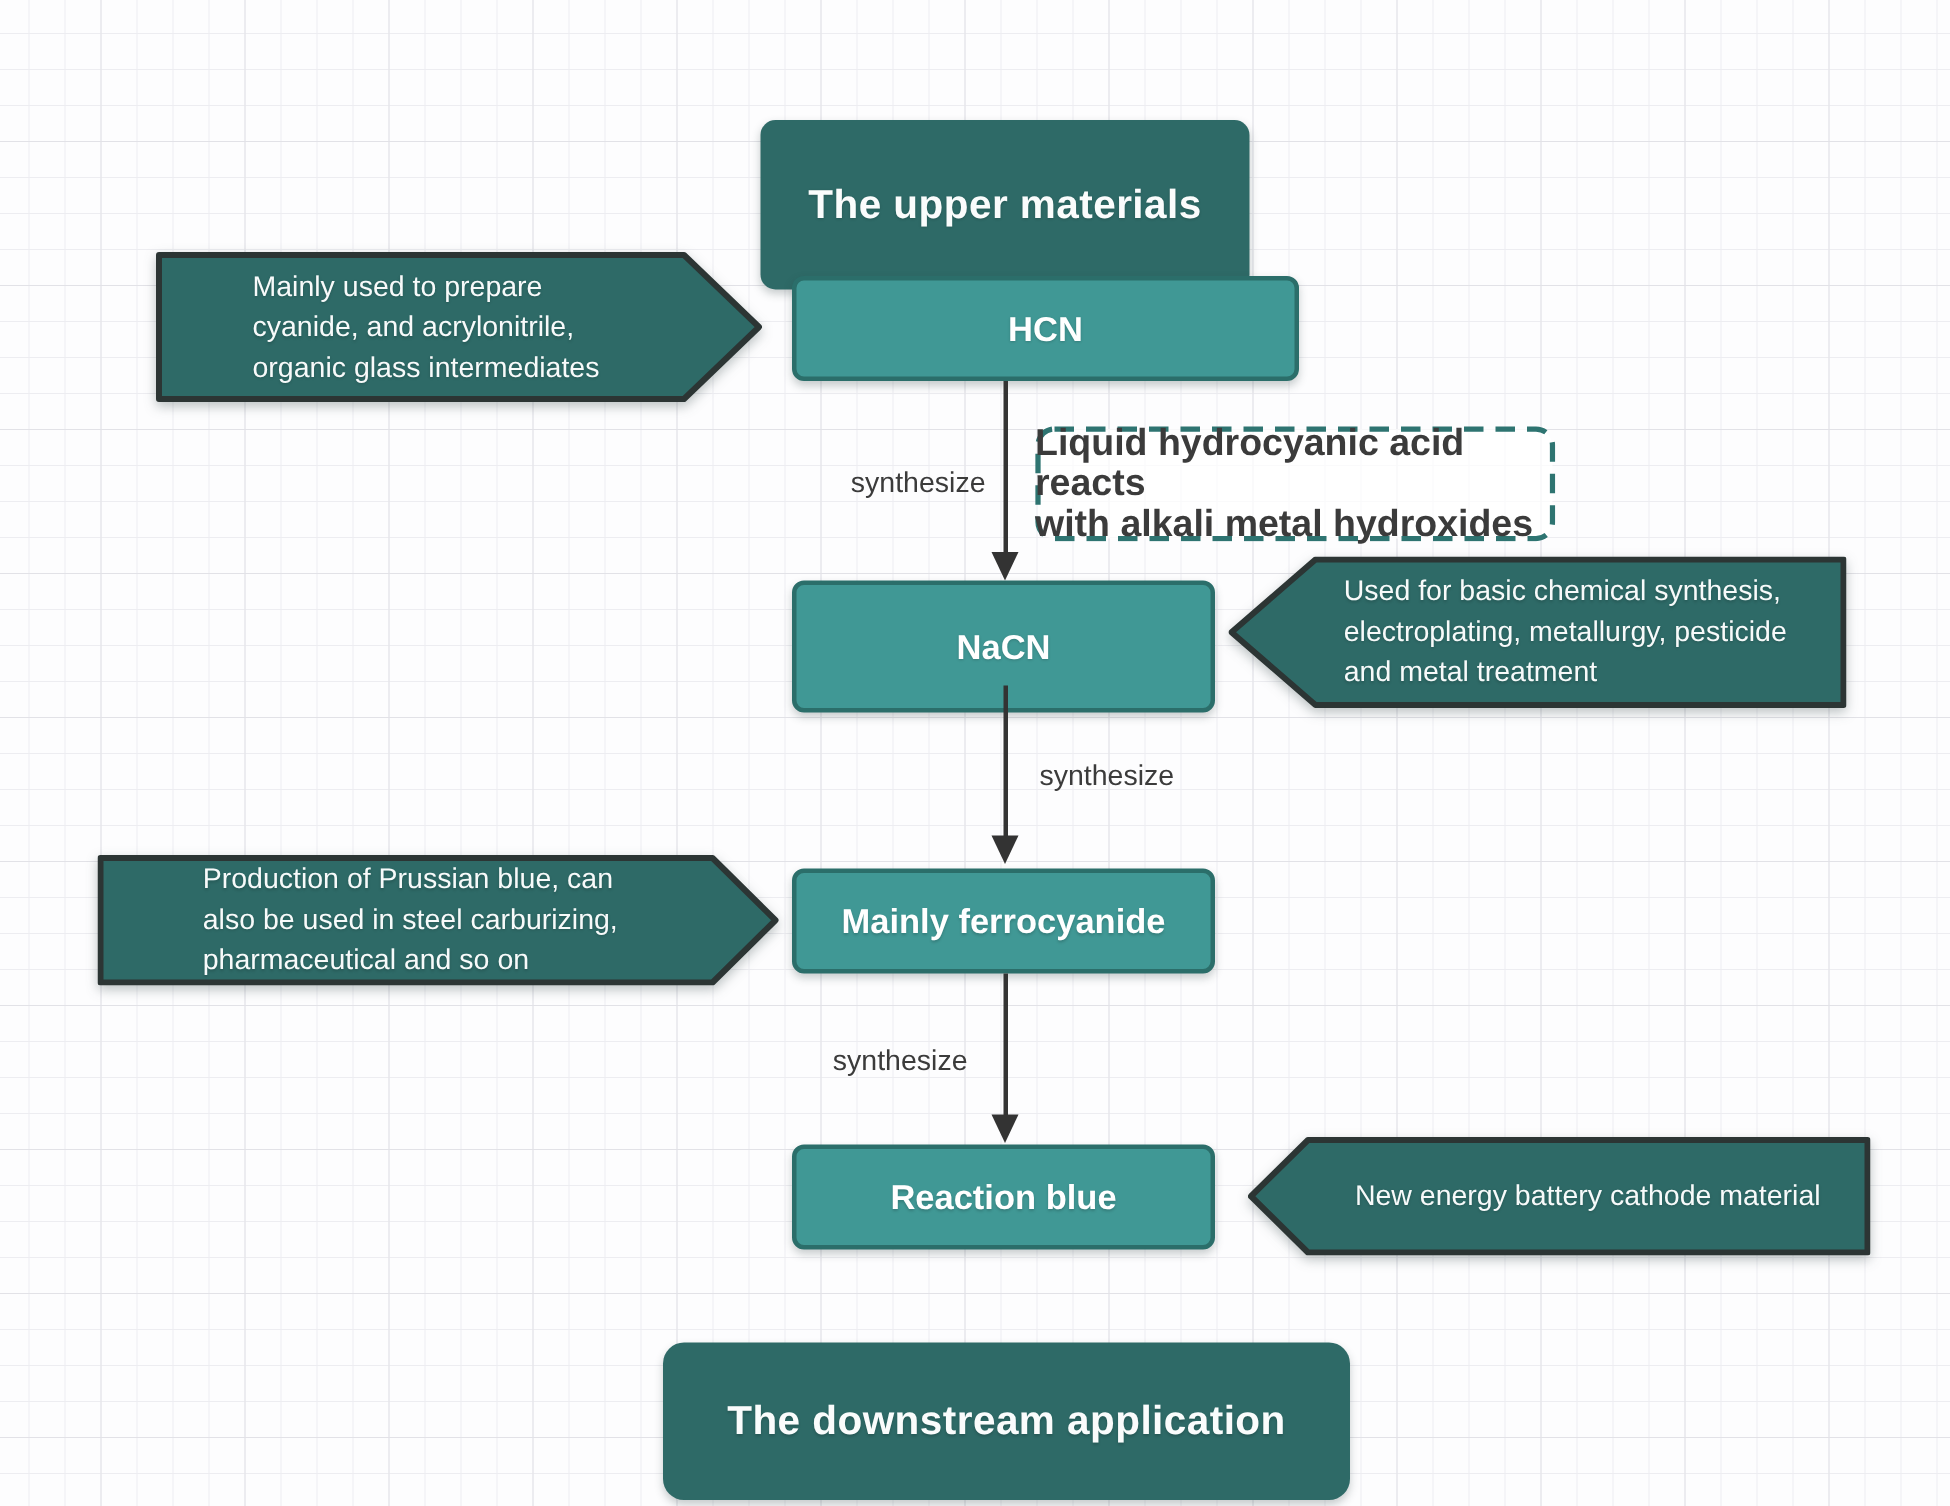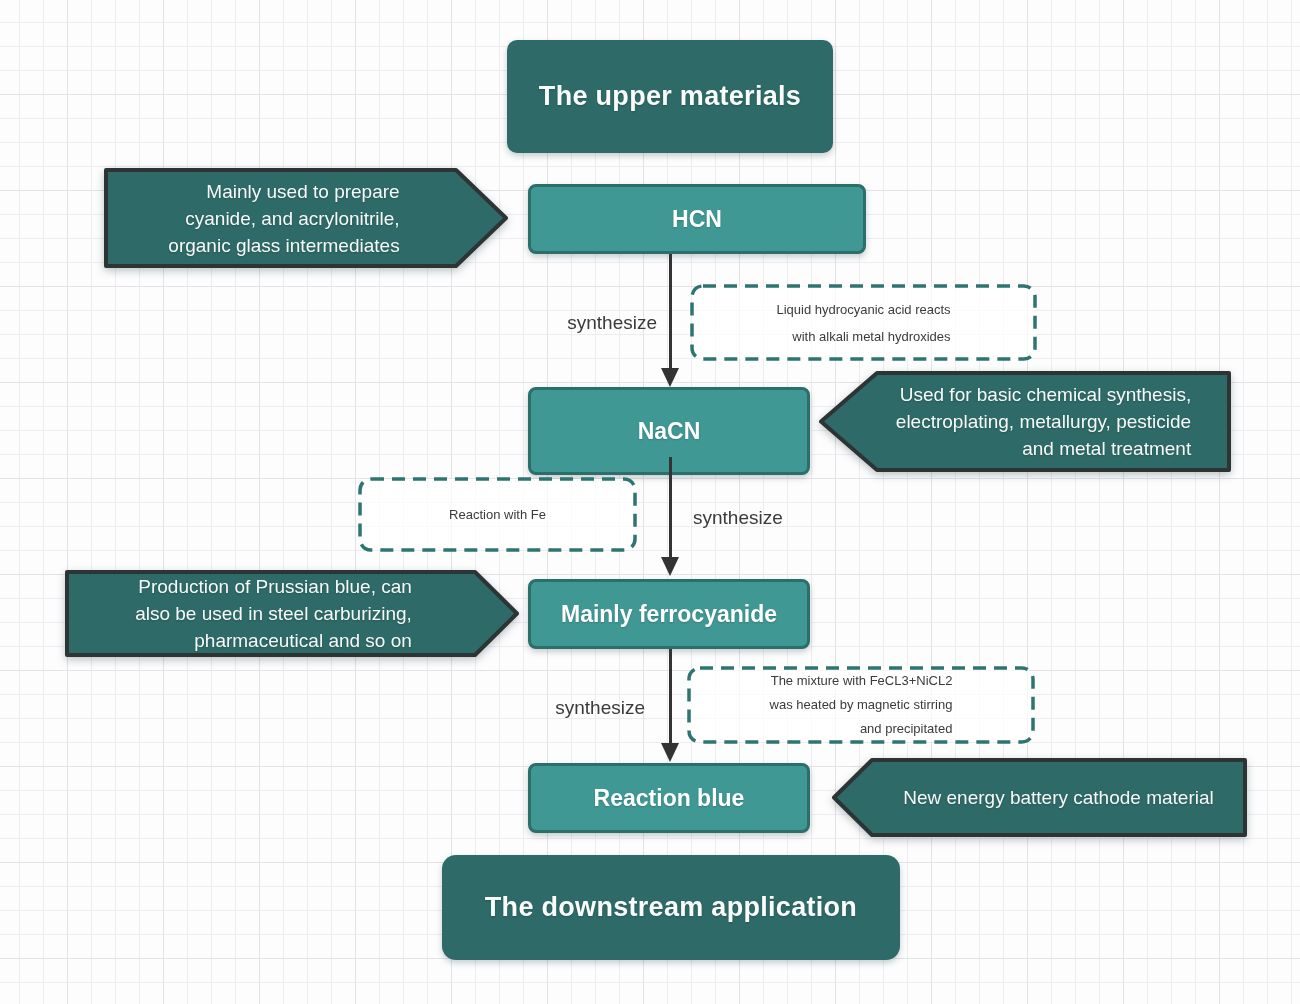--- a/index.html
+++ b/index.html
@@ -12,42 +12,42 @@
       linear-gradient(to bottom,#E2E2E7 1px,transparent 1px),
       linear-gradient(to right,#EDEDF1 1px,transparent 1px),
       linear-gradient(to bottom,#EDEDF1 1px,transparent 1px);
     background-size:96px 96px,96px 96px,24px 24px,24px 24px;
     background-position:67px 94px,67px 94px,19px 22px,19px 22px;
   }
   .title{
     position:absolute;display:flex;align-items:center;justify-content:center;
     background:#2E6A67;color:#FAFCFC;font-weight:bold;font-size:27px;
     border-radius:10px;box-shadow:0 3px 6px rgba(40,60,60,.25);
-    text-shadow:0 1px 2px rgba(0,0,0,.18);letter-spacing:.3px;
+    text-shadow:0 1px 2px rgba(0,0,0,.18);letter-spacing:.3px;margin-top:40px;
   }
   .node{
     position:absolute;display:flex;align-items:center;justify-content:center;
     background:#409895;border:3px solid #2B6E6A;border-radius:8px;
     color:#FFFFFF;font-weight:bold;font-size:23px;box-sizing:border-box;
     box-shadow:0 3px 6px rgba(40,60,60,.25);text-shadow:0 1px 2px rgba(0,0,0,.18);
   }
   .callout{position:absolute;filter:drop-shadow(0 3px 4px rgba(40,60,60,.3));}
   .callout svg{position:absolute;left:0;top:0;display:block;}
   .callout polygon{fill:#2E6A67;stroke:#2C3534;stroke-width:4;stroke-linejoin:round;}
   .callout-text{
     position:absolute;inset:0;display:flex;align-items:center;justify-content:center;
-    color:#F7FAFA;font-size:19px;line-height:27px;text-align:right;
+    color:#F7FAFA;font-size:19px;line-height:27px;text-align:left;
     white-space:pre-line;text-shadow:0 1px 2px rgba(0,0,0,.18);
   }
   .note{position:absolute;}
   .note svg{position:absolute;left:0;top:0;display:block;}
   .note rect{fill:rgba(255,255,255,.72);stroke:#2E7471;stroke-width:3.5;stroke-dasharray:13 8;}
   .note-text{
     position:absolute;inset:0;display:flex;align-items:center;justify-content:center;
-    color:#3B3B3B;font-size:13px;line-height:27px;text-align:right;white-space:pre-line;
+    color:#3B3B3B;font-size:25px;line-height:27px;text-align:left;white-space:pre-line;font-weight:bold;
   }
   .arrow-line{position:absolute;width:3px;background:#333333;}
   .arrow-head{
     position:absolute;width:0;height:0;
     border-left:9px solid transparent;border-right:9px solid transparent;
     border-top:19px solid #333333;
   }
   .edge-label{position:absolute;color:#3B3B3B;font-size:19px;white-space:nowrap;}
   .ta-r{text-align:right;}
 </style>
@@ -85,54 +85,40 @@
 
   <div class="callout" style="left:819px;top:371px;width:412px;height:101px;">
     <svg width="412" height="101" viewBox="0 0 412 101">
       <polygon points="2,50.5 58,2 410,2 410,99 58,99"></polygon>
     </svg>
     <div class="callout-text" style="padding:0 25px 0 62px;">Used for basic chemical synthesis,
 electroplating, metallurgy, pesticide
 and metal treatment</div>
   </div>
 
-  <div class="note" style="left:358px;top:477px;width:279px;height:75px;">
-    <svg width="279" height="75" viewBox="0 0 279 75">
-      <rect x="2" y="2" width="275" height="71" rx="11"></rect>
-    </svg>
-    <div class="note-text">Reaction with Fe</div>
-  </div>
 
   <div class="arrow-line" style="left:669px;top:457px;height:102px;"></div>
   <div class="arrow-head" style="left:661px;top:557px;"></div>
   <div class="edge-label" style="left:693px;top:507px;">synthesize</div>
 
   <div class="callout" style="left:65px;top:570px;width:455px;height:87px;">
     <svg width="455" height="87" viewBox="0 0 455 87">
       <polygon points="2,2 410,2 452,43.5 410,85 2,85"></polygon>
     </svg>
     <div class="callout-text" style="padding:0 52px 0 14px;">Production of Prussian blue, can
 also be used in steel carburizing,
 pharmaceutical and so on</div>
   </div>
 
   <div class="node" style="left:528px;top:579px;width:282px;height:70px;">Mainly ferrocyanide</div>
 
   <div class="arrow-line" style="left:669px;top:649px;height:96px;"></div>
   <div class="arrow-head" style="left:661px;top:743px;"></div>
   <div class="edge-label ta-r" style="left:505px;top:697px;width:140px;">synthesize</div>
 
-  <div class="note" style="left:687px;top:666px;width:348px;height:78px;">
-    <svg width="348" height="78" viewBox="0 0 348 78">
-      <rect x="2" y="2" width="344" height="74" rx="11"></rect>
-    </svg>
-    <div class="note-text" style="line-height:24px;">The mixture with FeCL3+NiCL2
-was heated by magnetic stirring
-and precipitated</div>
-  </div>
 
   <div class="node" style="left:528px;top:763px;width:282px;height:70px;">Reaction blue</div>
 
   <div class="callout" style="left:832px;top:758px;width:415px;height:79px;">
     <svg width="415" height="79" viewBox="0 0 415 79">
       <polygon points="2,39.5 40,2 413,2 413,77 40,77"></polygon>
     </svg>
     <div class="callout-text" style="padding:0 10px 0 48px;">New energy battery cathode material</div>
   </div>
 

